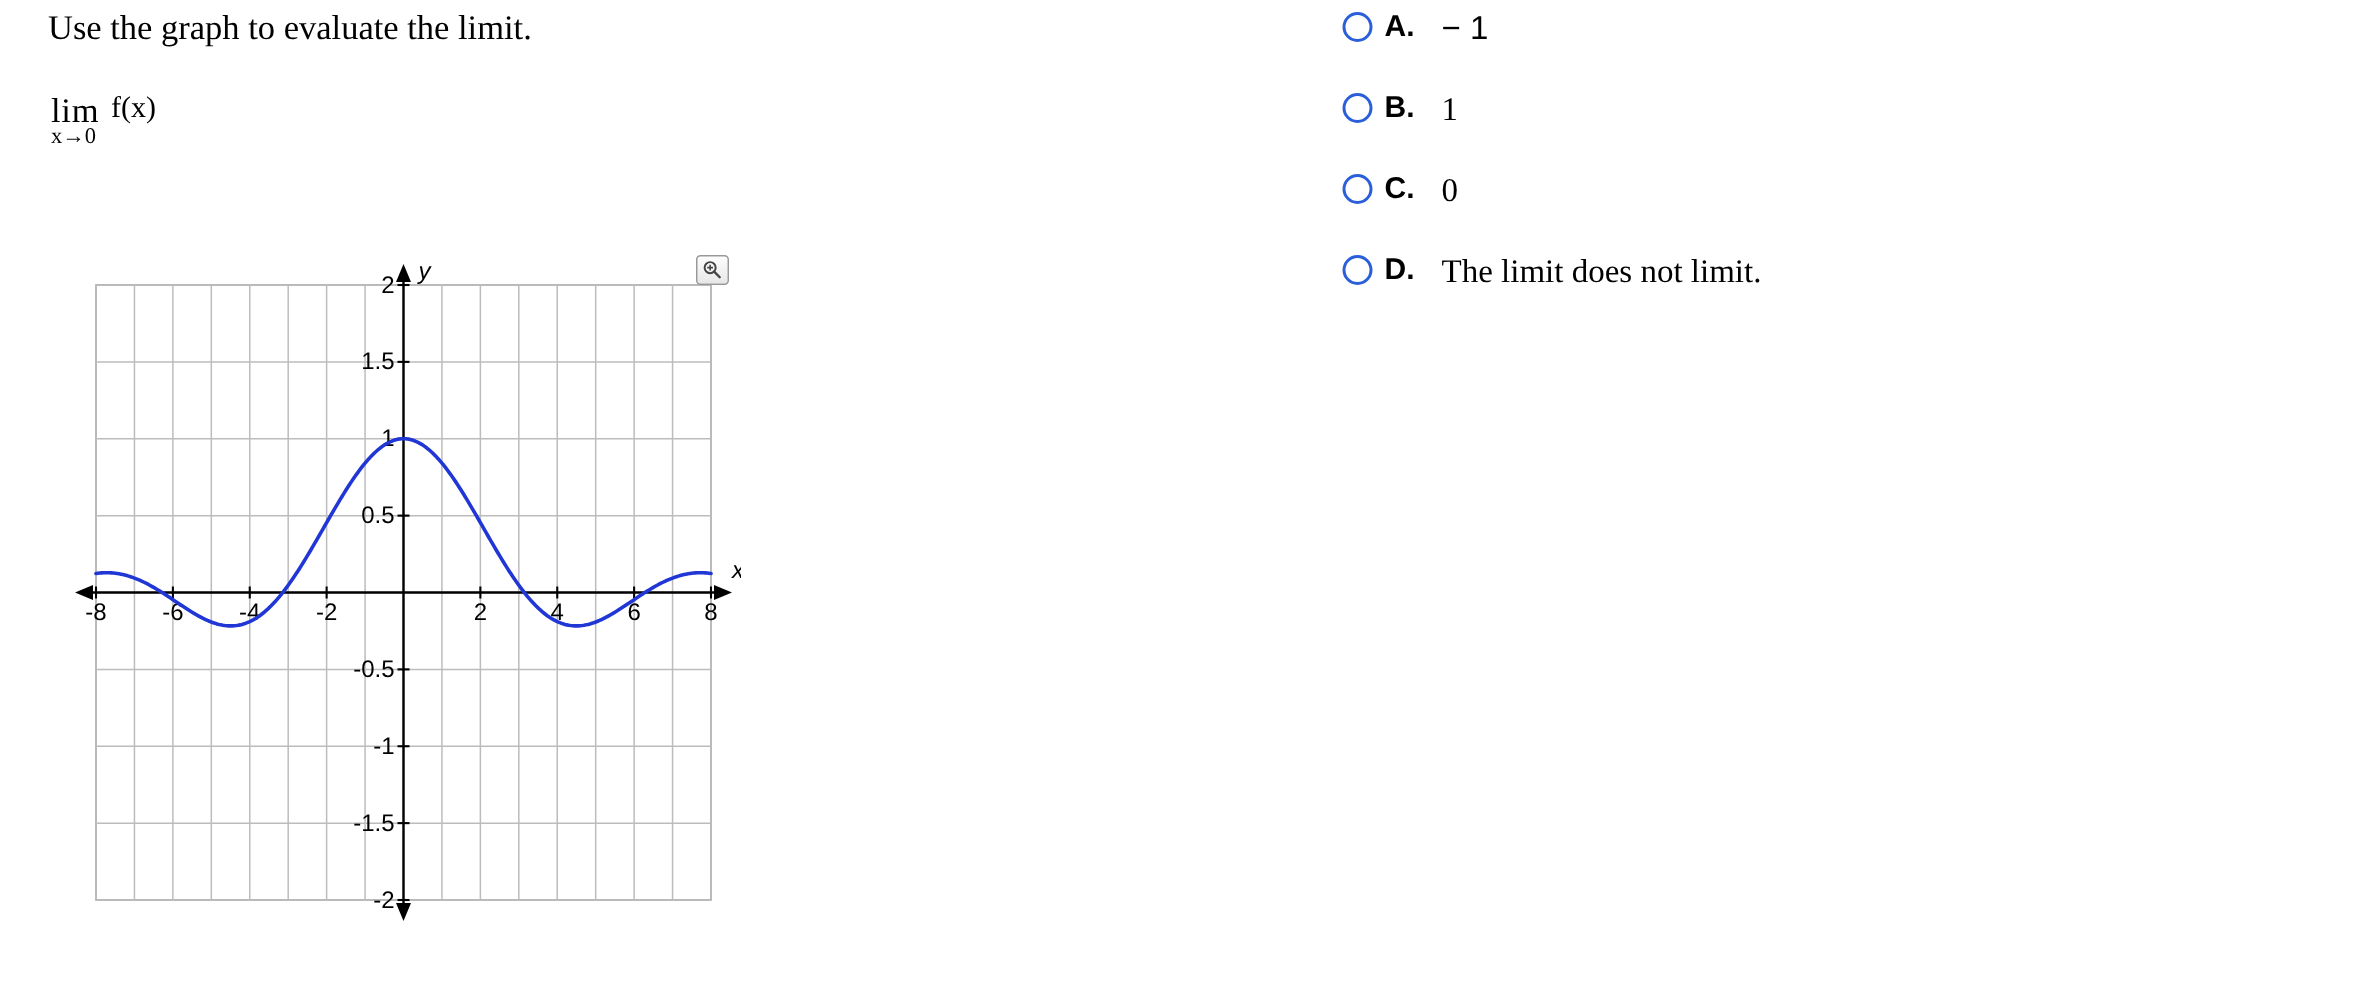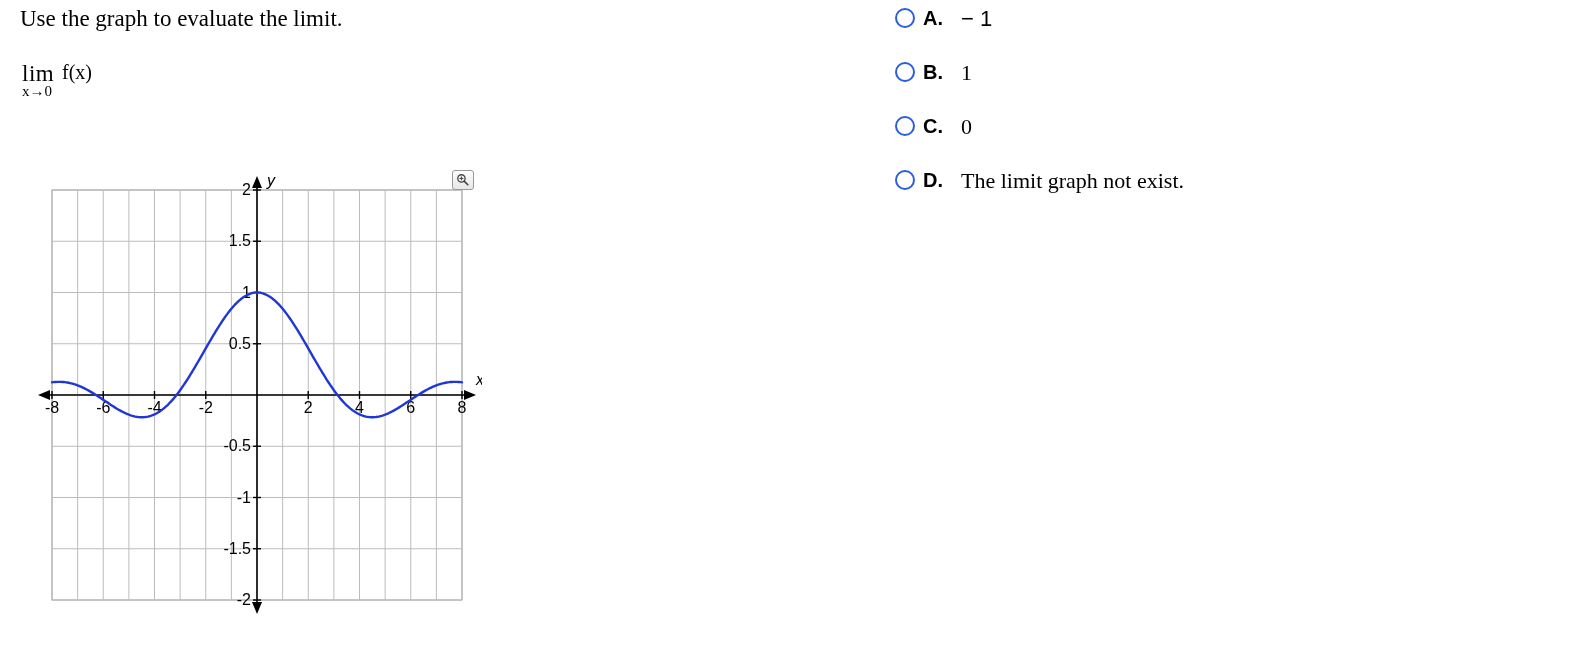--- a/index.html
+++ b/index.html
@@ -9,21 +9,21 @@
     font-family: "Times New Roman", Times, serif;
     font-size: 22px;
     color: #000;
     background: #fff;
     width: 1574px;
     height: 654px;
     position: relative;
   }
   .left {
     position: absolute;
-    left: 0;
+    left: 12px;
     top: 0;
     width: 880px;
     padding: 6px 0 0 20px;
   }
   .prompt {
     font-size: 23px;
     margin-bottom: 30px;
   }
   .limit-expr {
     font-size: 23px;
@@ -226,15 +226,15 @@
     <div class="opt-text">1</div>
   </div>
   <div class="option">
     <div class="radio"></div>
     <div class="opt-letter">C.</div>
     <div class="opt-text">0</div>
   </div>
   <div class="option">
     <div class="radio"></div>
     <div class="opt-letter">D.</div>
-    <div class="opt-text">The limit graph not exist.</div>
+    <div class="opt-text">The limit does not limit.</div>
   </div>
 </div>
 
 </body></html>

